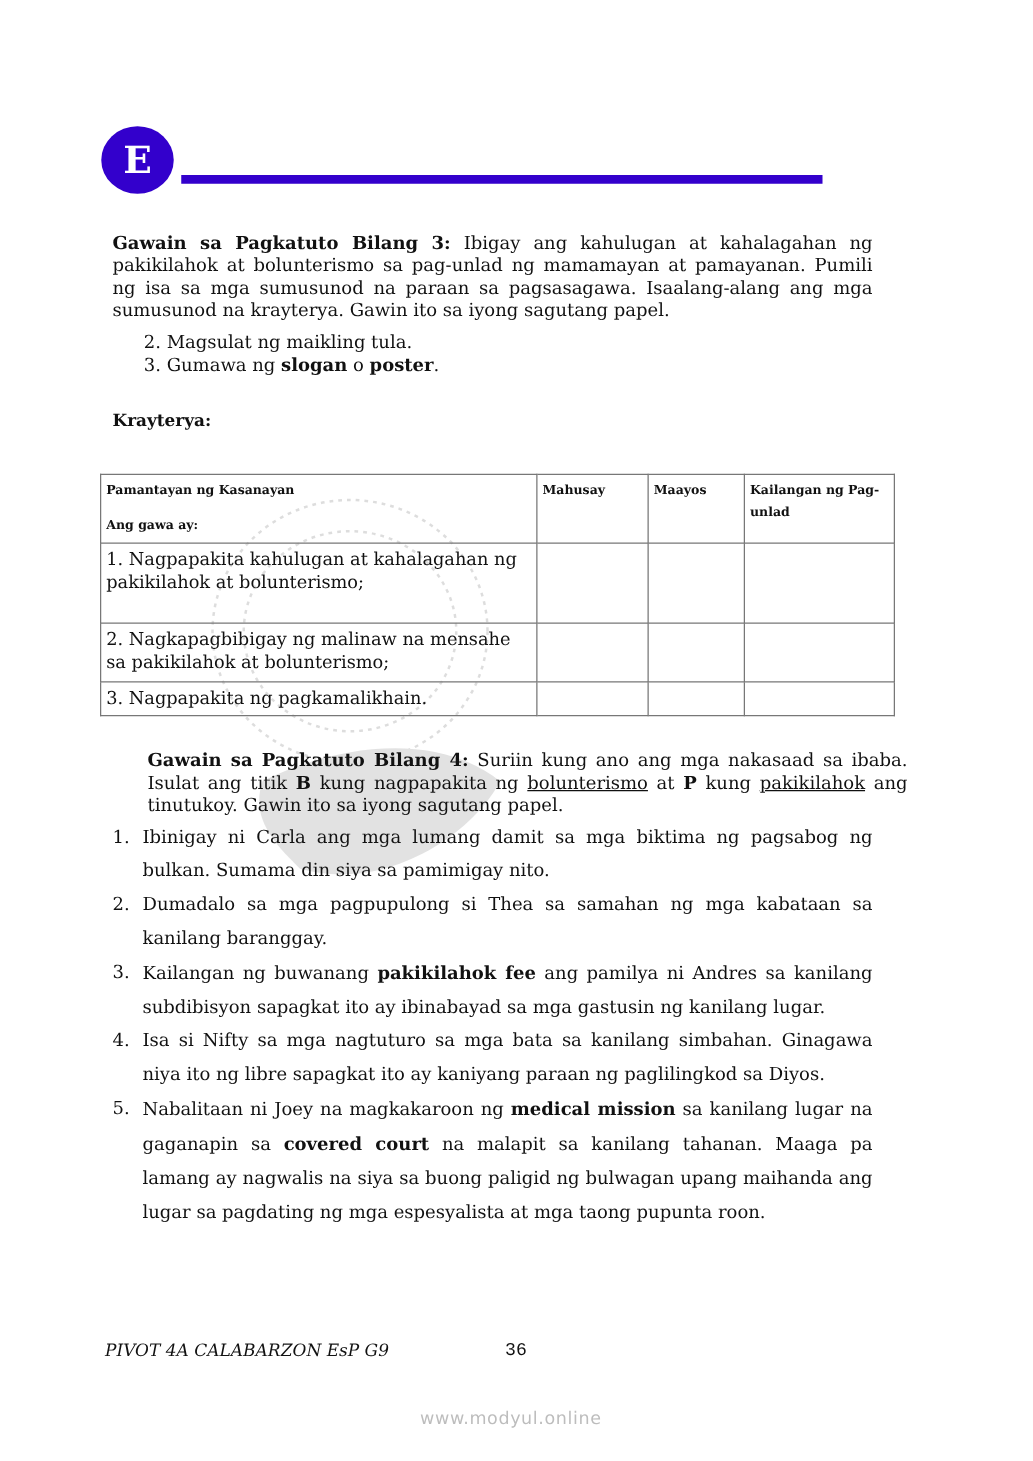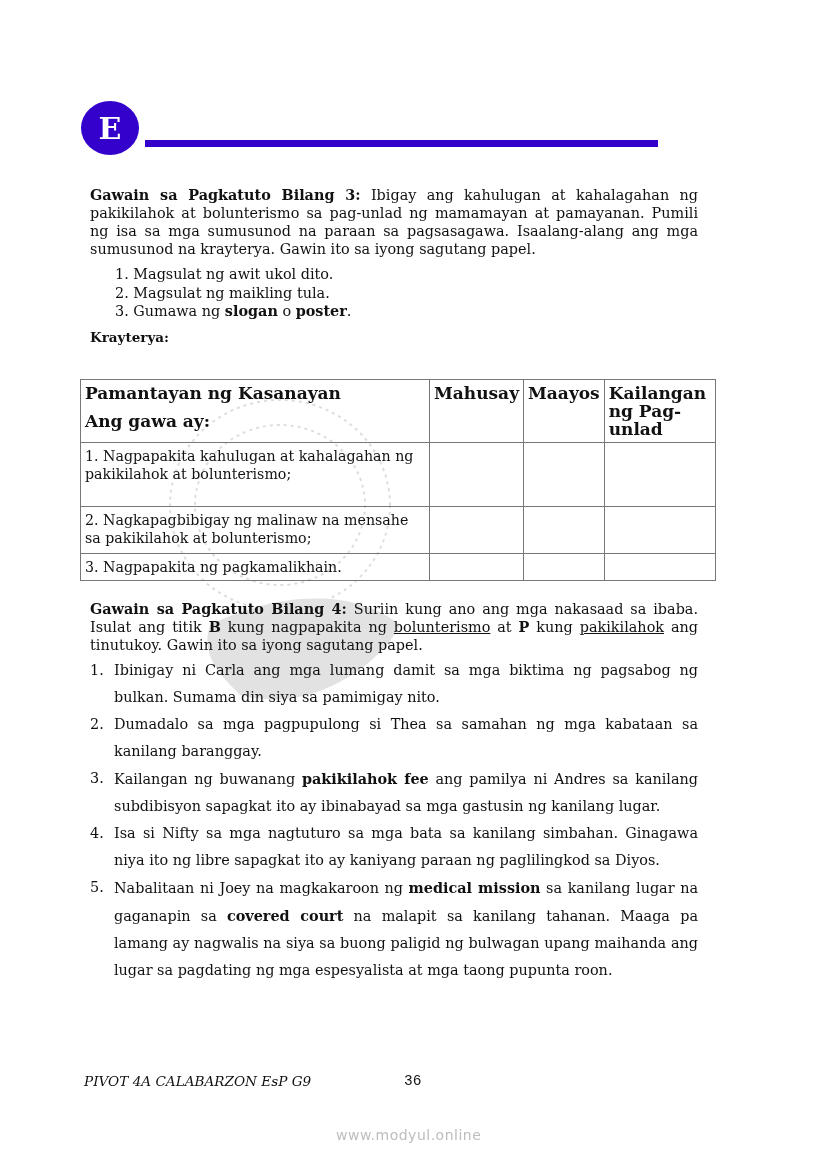--- a/index.html
+++ b/index.html
@@ -20,21 +20,21 @@
 
   .olist { position: absolute; left: 115px; font-size: 14.4px; line-height: 18.5px; }
   .olist div { white-space: nowrap; }
 
   .krayterya { position: absolute; left: 90px; top: 329px; font-size: 13.5px; font-weight: bold; text-align: center; }
 
   table.rubric { position: absolute; left: 80px; top: 379px; width: 636px; border-collapse: collapse;
                  font-size: 14.2px; }
   table.rubric td, table.rubric th { border: 1px solid #777; vertical-align: top; padding: 4px 4px;
                  text-align: left; line-height: 18px; }
-  table.rubric th { font-weight: bold; font-size: 17px; }
+  table.rubric th { font-weight: bold; font-size: 10px; }
   .col1 { width: 340px; } .col2 { width: 80px; } .col3 { width: 68px; }
   .hdr-sub { display: block; margin-top: 10px; }
 
   .items { position: absolute; left: 90px; width: 608px; font-size: 14.4px; line-height: 27px; }
   .item { position: relative; padding-left: 24px; text-align: justify; text-align-last: left; }
   .item .num { position: absolute; left: 0; top: 0; }
 
   .footer-left { position: absolute; left: 84px; top: 1073px; font-style: italic; font-size: 13.6px; }
   .footer-page { position: absolute; left: 404px; top: 1073px; font-size: 14.5px; font-family: Liberation Mono, monospace; }
   .watermark-url { position: absolute; left: 336px; top: 1127px; font-family: "DejaVu Sans", sans-serif;
@@ -60,24 +60,20 @@
     <span>E</span>
   </div>
   <div class="section-rule"></div>
 
   <div class="para" style="top:186px;">
     <b>Gawain sa Pagkatuto Bilang 3:</b>
     <span>Ibigay ang kahulugan at kahalagahan ng pakikilahok at bolunterismo sa pag-unlad ng mamamayan at pamayanan. Pumili ng isa sa mga sumusunod na paraan sa pagsasagawa. Isaalang-alang ang mga sumusunod na krayterya. Gawin ito sa iyong sagutang papel.</span>
   </div>
 
   <div class="olist" style="top:265px;">
-    <div>
-      <span>1.</span>
-      <span>Magsulat ng awit ukol dito.</span>
-    </div>
     <div>
       <span>2.</span>
       <span>Magsulat ng maikling tula.</span>
     </div>
     <div>
       <span>3.</span>
       <span>Gumawa ng </span><b>slogan</b><span> o </span><b>poster</b><span>.</span>
     </div>
   </div>
 
@@ -108,21 +104,21 @@
     </tr>
     <tr>
       <td>3. Nagpapakita ng pagkamalikhain.</td>
       <td></td>
       <td></td>
       <td></td>
     </tr>
   </tbody>
     </table>
 
-  <div class="para" style="top:600px;">
+  <div class="para" style="top:600px;margin-left:28px;">
     <b>Gawain sa Pagkatuto Bilang 4:</b>
     <span>Suriin kung ano ang mga nakasaad sa ibaba. Isulat ang titik </span><b>B</b><span> kung nagpapakita ng </span><u>bolunterismo</u><span> at </span><b>P</b><span> kung </span><u>pakikilahok</u><span> ang tinutukoy. Gawin ito sa iyong sagutang papel.</span>
   </div>
 
   <div class="items" style="top:657px;">
     <div class="item">
       <span class="num">1.</span>
       <span>Ibinigay ni Carla ang mga lumang damit sa mga biktima ng pagsabog ng bulkan. Sumama din siya sa pamimigay nito.</span>
     </div>
     <div class="item">

